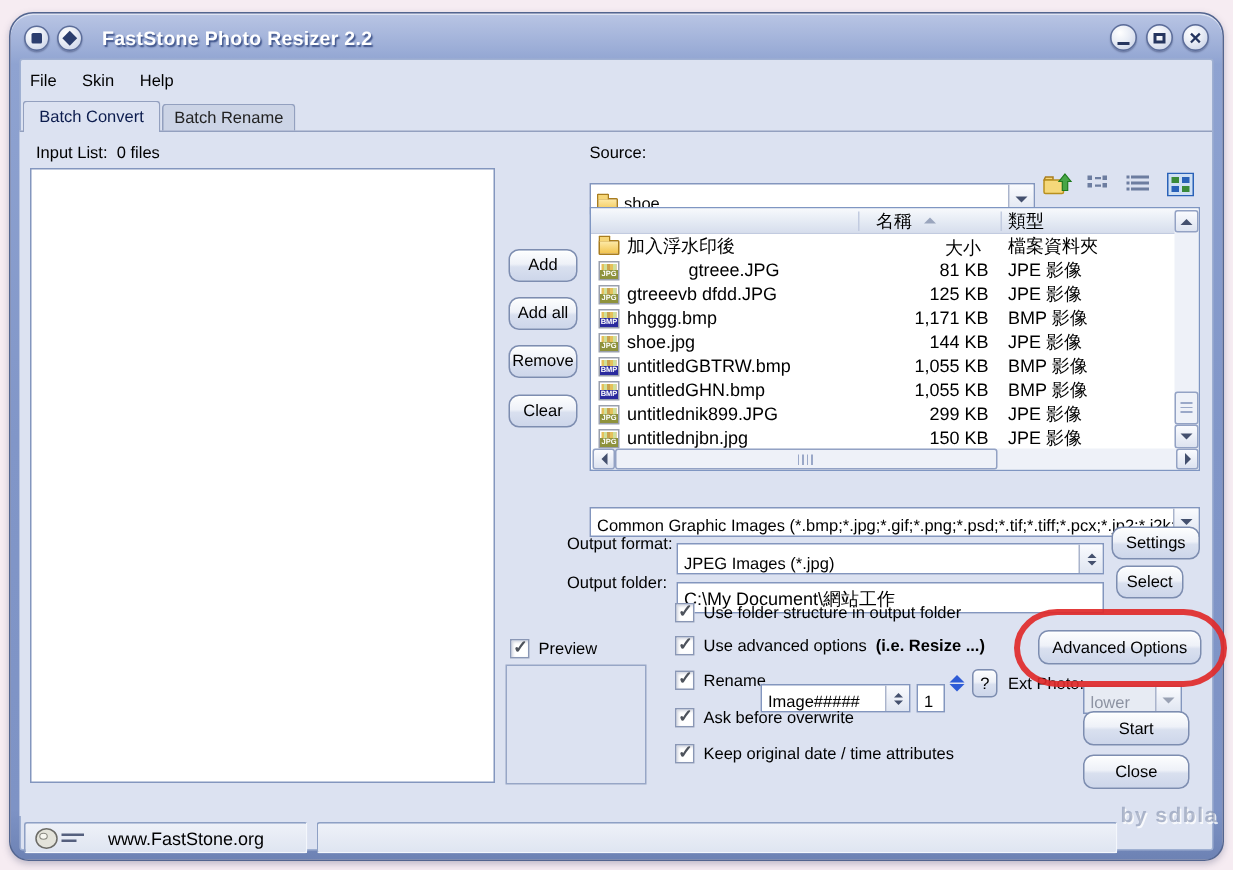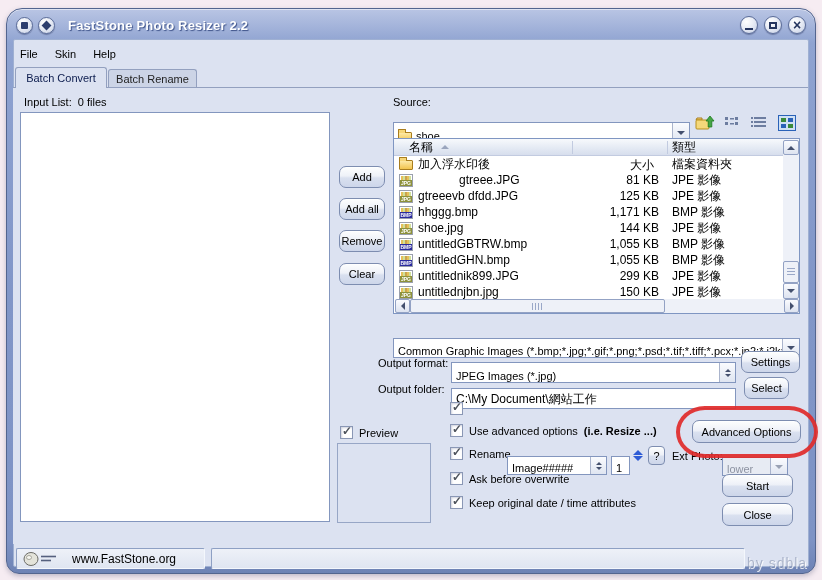--- a/index.html
+++ b/index.html
@@ -53,21 +53,21 @@
   .spin-btn i { display:block; width:0; height:0; border-left:3px solid transparent; border-right:3px solid transparent; }
   .spin-btn .u { border-bottom:3px solid #44506e; } .spin-btn .d { border-top:3px solid #44506e; }
 
   .checkrow { position:absolute; display:flex; align-items:center; gap:6px; font-size:11px; }
   .chk { width:13px; height:13px; background:#fff; border:1px solid #8a97b5; box-shadow:inset 1px 1px 2px rgba(120,130,160,.35); position:relative; flex:0 0 13px; }
   .chk::after { content:"✓"; position:absolute; left:1px; top:-3px; font-size:12px; font-weight:bold; color:#4e535c; }
 
   
   .filelist { left:393px; top:138px; width:407px; height:176px; background:#fff; border:1px solid #7f96c2; font-size:12px; }
   .fl-head { position:absolute; left:0; top:0; right:0; height:17px;
-    background:linear-gradient(180deg,#f7f9fc,#e3e9f3 60%,#d7deed); border-bottom:1px solid #c2cbe0; display:flex; align-items:center; }
+    background:linear-gradient(180deg,#f7f9fc,#e3e9f3 60%,#d7deed); border-bottom:1px solid #c2cbe0; display:flex; align-items:center;justify-content:center; }
   .fl-head .hdiv { width:1px; height:13px; background:#c2cbe0; position:absolute; }
   .frow { position:absolute; left:1px; height:16px; display:flex; align-items:center; width:386px; }
   .fname { margin-left:5px; white-space:nowrap; }
   .fsize { position:absolute; right:122px; text-align:right; white-space:nowrap; }
   .ftype { position:absolute; left:277px; white-space:nowrap; }
   .ficon { width:14px; height:13px; position:relative; margin-left:4px; flex:0 0 14px; }
   .ficon.folder { background:linear-gradient(180deg,#fde9a6,#f2c44e); border:1px solid #a97d1e; border-radius:1px; margin-top:2px; height:10px; }
   .ficon.folder::before { content:""; position:absolute; left:-1px; top:-4px; width:6px; height:3px; background:#f6d678; border:1px solid #a97d1e; border-bottom:none; border-radius:1px 1px 0 0; }
   .ficon.jpg, .ficon.bmp { background:#fff; border:1px solid #9aa0ad; width:13px; }
   .ficon.jpg::before, .ficon.bmp::before { content:""; position:absolute; left:1px; right:1px; top:1px; height:4px;
@@ -90,21 +90,21 @@
   
   .numspin { display:flex; flex-direction:column; gap:1px; justify-content:center; }
   .numspin i { display:block; width:0; height:0; border-left:5px solid transparent; border-right:5px solid transparent; }
   .numspin .u { border-bottom:5px solid #2d5bd6; } .numspin .d { border-top:5px solid #2d5bd6; }
   .combo.disabled { background:#e7ebf3; color:#8d93a2; }
   .combo.disabled .drop-btn .tri-down { border-top-color:#9aa2b4; }
 
   
   .status-panel { position:absolute; height:21px; border:1px solid; border-color:#8ea0c4 #f4f7fc #f4f7fc #8ea0c4;
     background:linear-gradient(180deg,#eef1f8,#dfe5f1); display:flex; align-items:center; border-radius:2px; }
-  .watermark { position:absolute; left:747px; top:555px; font-size:14px; font-weight:normal; color:rgba(125,138,168,.55);
+  .watermark { position:absolute; left:747px; top:535px; font-size:14px; font-weight:bold; color:rgba(125,138,168,.55);
     text-shadow:1px 1px 0 rgba(255,255,255,.8); letter-spacing:1px; }
 
   
   .annotation { left:676px; top:406px; width:142px; height:52px; border:4px solid rgba(224,42,42,.92);
     border-radius:30px / 27px; z-index:50; pointer-events:none; }
 
   .lbl { position:absolute; font-size:11px; white-space:nowrap; }
   .bold { font-weight:bold; }
 </style>
 </head>
@@ -316,20 +316,21 @@
 <div class="abs btn" style="left:741px; top:351px; width:59px; height:22px;">Settings</div>
 
 <div class="lbl" style="left:378px; top:383px;">Output folder:</div>
 <div class="abs combo" style="left:451px; top:378px; width:285px; height:21px;">
   <span class="ctext" style="font-size:12px;">C:\My Document\網站工作</span>
 </div>
 <div class="abs btn" style="left:744px; top:377px; width:45px; height:22px;">Select</div>
 
 <div class="checkrow" style="left:450px; top:402px;">
   <span class="chk"></span>
+  <span>Use folder structure in output folder</span>
 </div>
 <div class="checkrow" style="left:450px; top:424px;">
   <span class="chk"></span>
   <span>Use advanced options</span>
   <span class="bold">(i.e. Resize ...)</span>
 </div>
 <div class="checkrow" style="left:450px; top:447px;">
   <span class="chk"></span>
   <span>Rename</span>
 </div>

